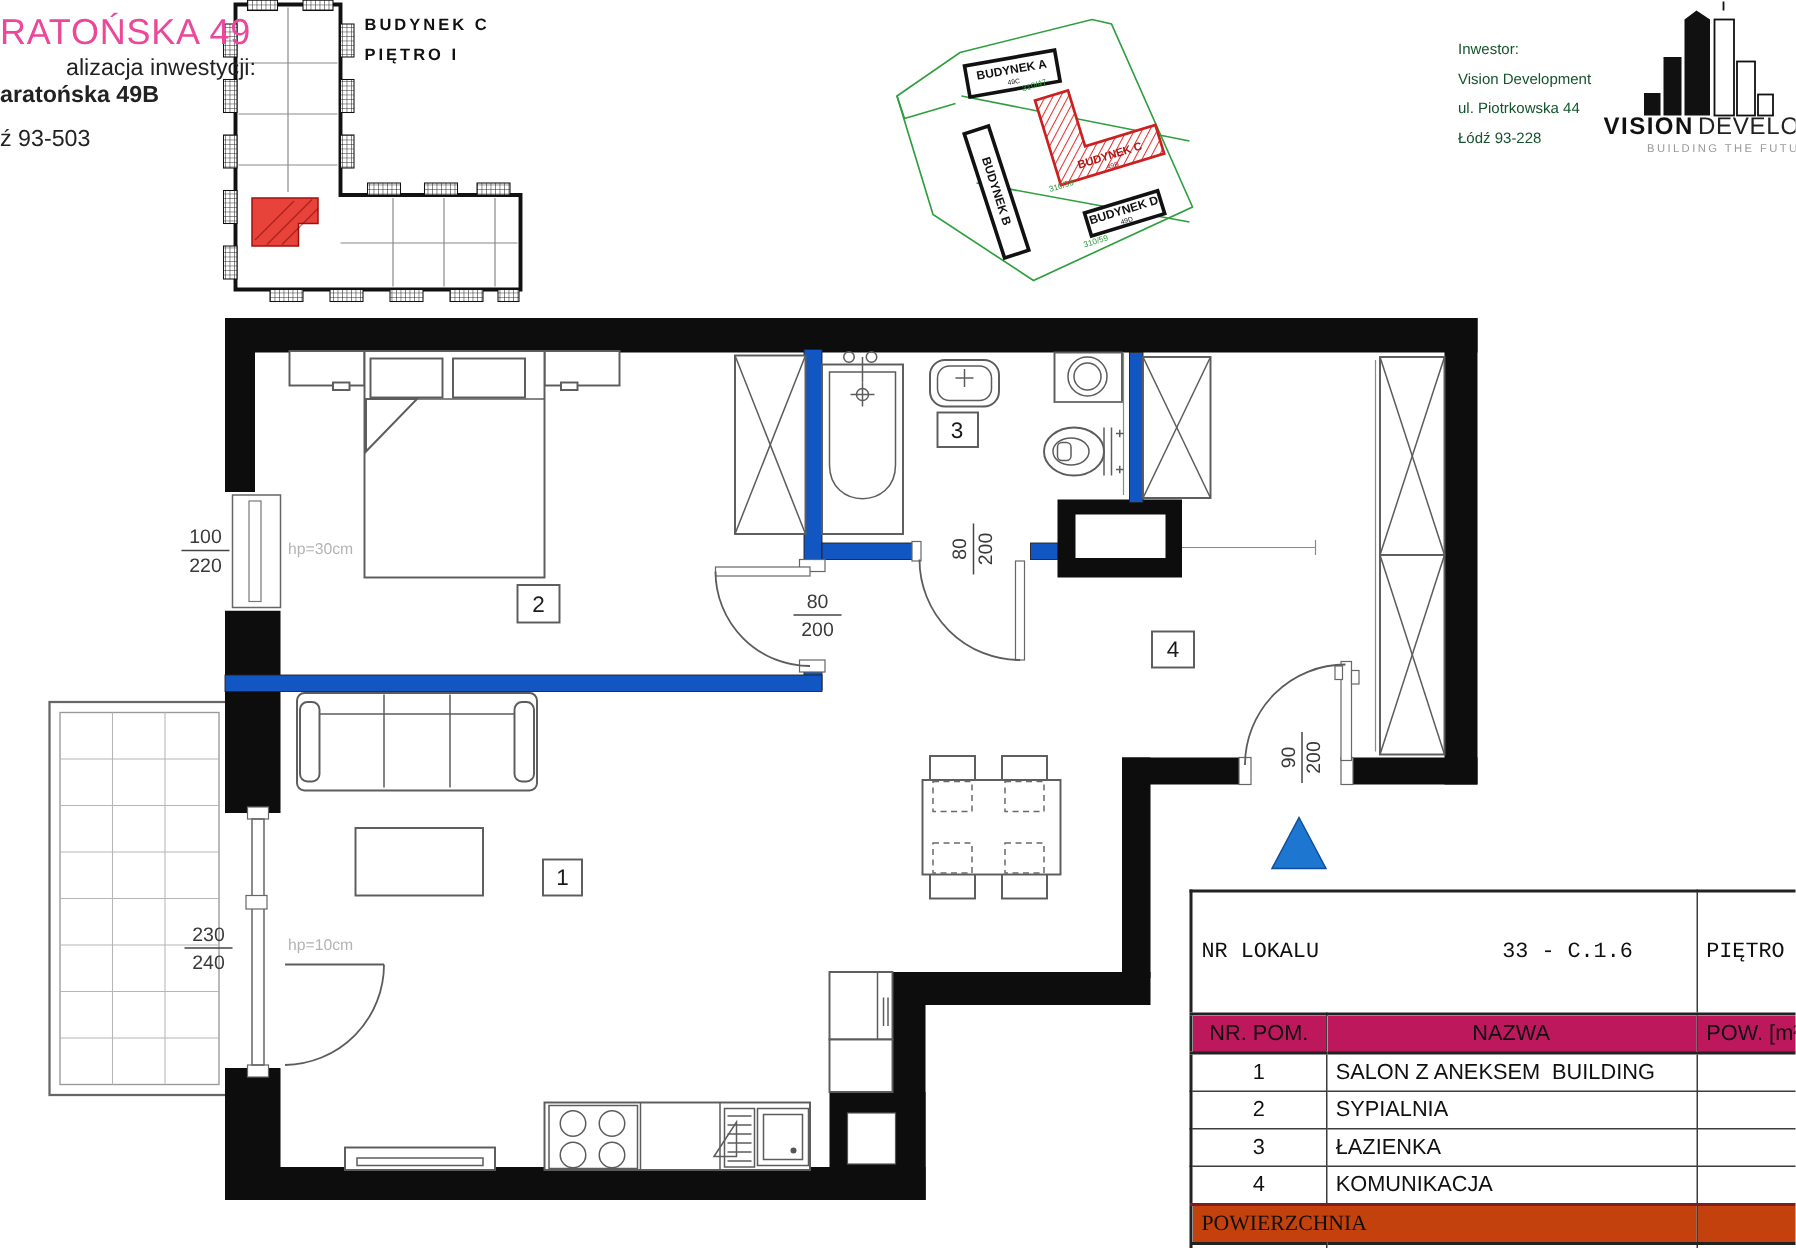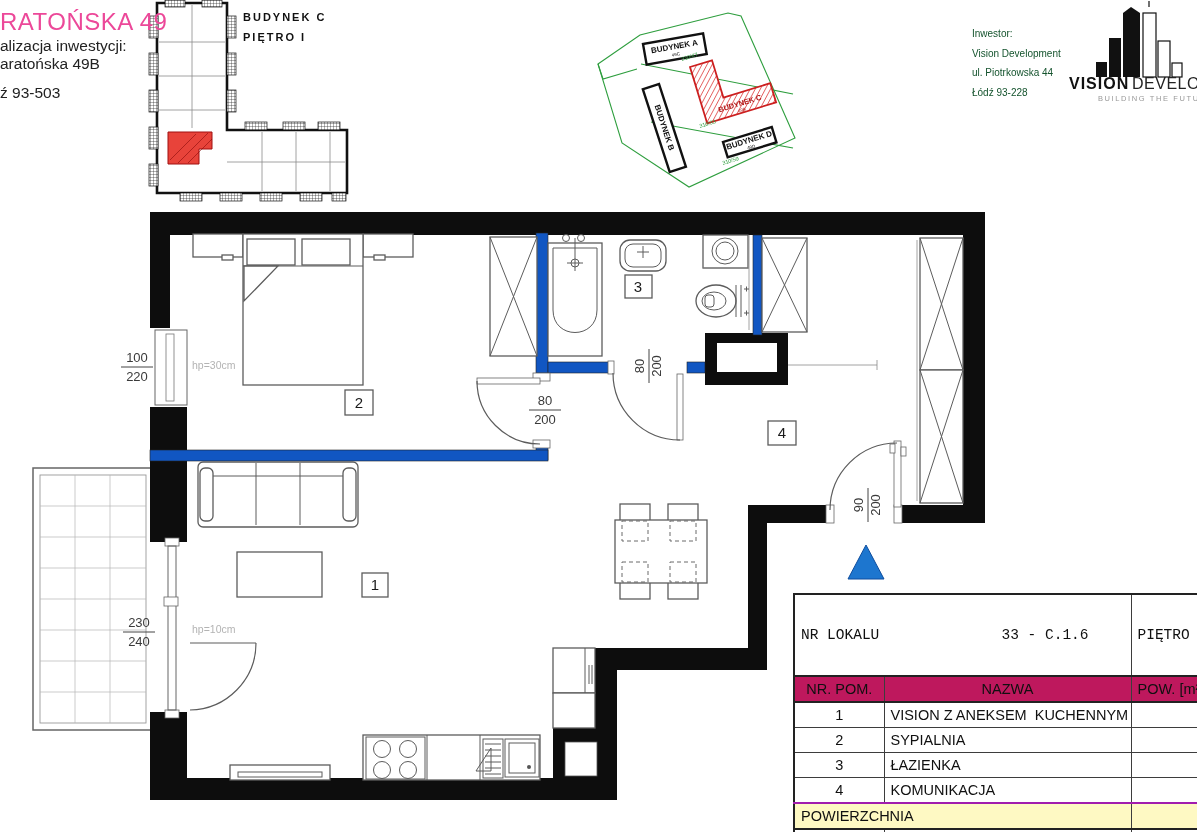--- a/index.html
+++ b/index.html
@@ -18,21 +18,21 @@
   
   .ptable{left:793px;top:593px;width:447px;border-collapse:collapse;table-layout:fixed;
           font-size:14.5px;color:#101010;background:#fff;}
   .ptable td{border:1px solid #3d3d3d;height:24px;padding:0 6px;overflow:hidden;white-space:pre;}
   .ptable{border:2px solid #222;}
   .t-head td{background:#be185d;border-bottom:2px solid #222;text-align:center;}
   .t-lokal td{border-bottom:2px solid #222;font-family:Liberation Mono, monospace;}
   .c-no{text-align:center;}
   .c-name{text-align:left;}
   .c-area{text-align:right;padding-right:45px;}
-  .t-total td{background:#fef9c3;border-top:2px solid #a21caf;}
+  .t-total td{background:#c2410c;border-top:2px solid #7f1d1d;font-family:Liberation Serif, serif;}
   .t-balkon td{border-top:2px solid #222;}
   .lokal-flex{display:flex;align-items:center;}
   .lokal-val{margin-left:auto;margin-right:36px;}
   svg text{font-family:"Liberation Sans", sans-serif;}
   .dim{font-size:13px;fill:#3a3a3a;}
   .hp{font-size:10.5px;fill:#b3b3b3;}
   .rlabel{font-size:15px;fill:#1a1a1a;}
   .furn{fill:#fff;stroke:#5c5c5c;stroke-width:1.3;}
   .fline{stroke:#5c5c5c;stroke-width:1;fill:none;}
   .thin{stroke:#8a8a8a;stroke-width:0.8;fill:none;}
@@ -417,22 +417,22 @@
     </g>
     <g transform="translate(867,505) rotate(-90)">
       <text class="dim" x="0" y="-4" text-anchor="middle">90</text>
       <line x1="-17" y1="1" x2="17" y2="1" stroke="#444" stroke-width="1"></line>
       <text class="dim" x="0" y="13" text-anchor="middle">200</text>
     </g>
   </g>
 </svg>
 
 <div class="abs title-big">RATOŃSKA 49</div>
-<div class="abs loc-line" style="top:37px;">alizacja inwestycji:</div>
-<div class="abs loc-line" style="top:55px;">aratońska 49B</div>
+<div class="abs loc-line" style="top:37px;margin-left:44px;">alizacja inwestycji:</div>
+<div class="abs loc-line" style="top:55px;font-weight:bold;">aratońska 49B</div>
 <div class="abs loc-line" style="top:84px;">ź 93-503</div>
 
 <div class="abs ov-label" style="left:243px;top:11px;">BUDYNEK C</div>
 <div class="abs ov-label" style="left:243px;top:31px;">PIĘTRO I</div>
 
 <div class="abs inv">
   <div>Inwestor:</div>
   <div>Vision Development</div>
   <div>ul. Piotrkowska 44</div>
   <div>Łódź 93-228</div>
@@ -454,21 +454,21 @@
     </td>
     <td>PIĘTRO</td>
   </tr>
   <tr class="t-head">
     <td>NR. POM.</td>
     <td>NAZWA</td>
     <td style="text-align:left;">POW. [m²]</td>
   </tr>
   <tr>
     <td class="c-no">1</td>
-    <td class="c-name">VISION Z ANEKSEM  KUCHENNYM</td>
+    <td class="c-name">SALON Z ANEKSEM  BUILDING</td>
     <td class="c-area">25</td>
   </tr>
   <tr>
     <td class="c-no">2</td>
     <td class="c-name">SYPIALNIA</td>
     <td class="c-area">13</td>
   </tr>
   <tr>
     <td class="c-no">3</td>
     <td class="c-name">ŁAZIENKA</td>

